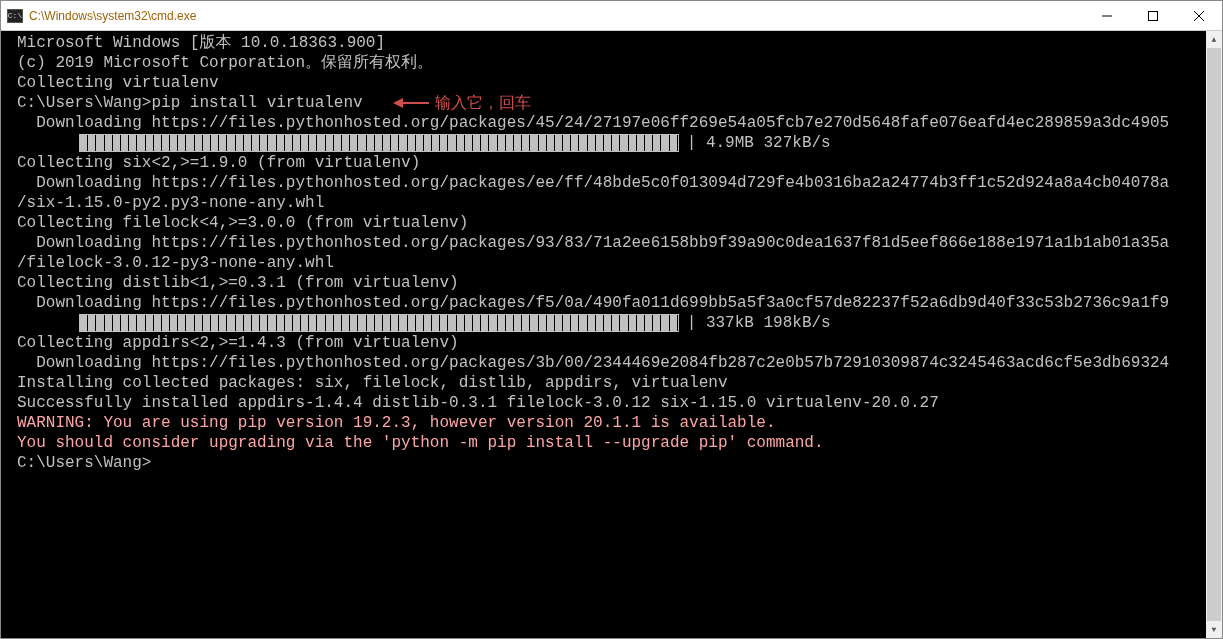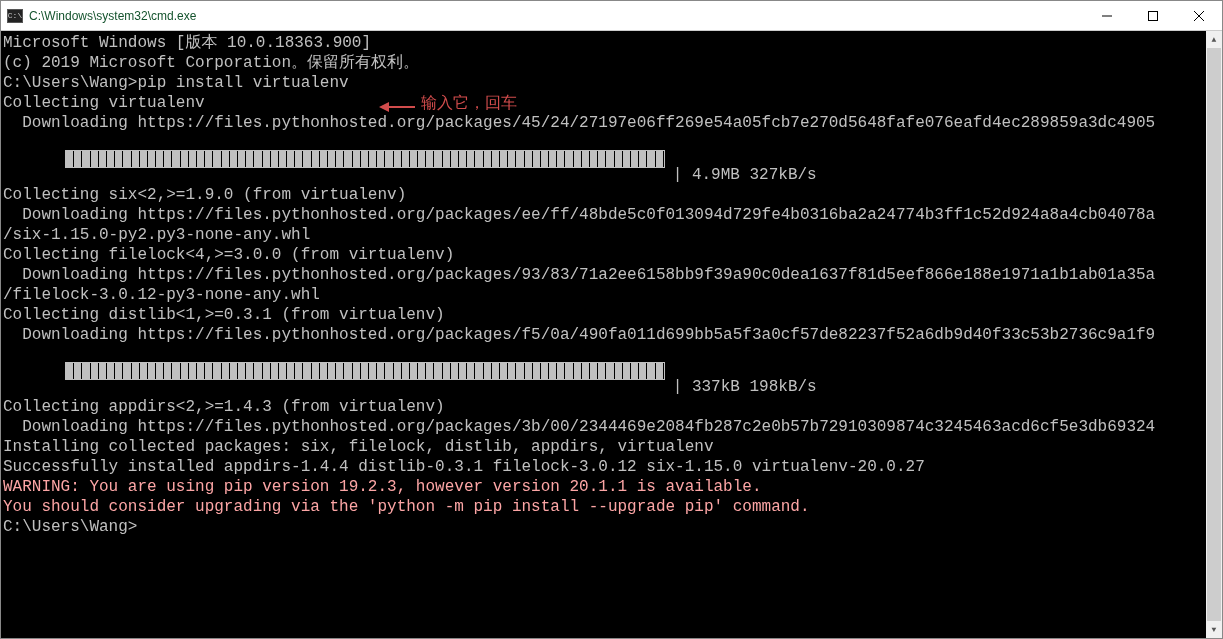--- a/index.html
+++ b/index.html
@@ -34,21 +34,21 @@
     background:#222;
     position: relative;
     display:inline-flex;
     align-items:center;
     justify-content:center;
     font-size:8px; color:#ccc;
   }
   .titlebar-title {
     font-family: "Segoe UI", Tahoma, sans-serif;
     font-size: 12px;
-    color: #14532d;
+    color: #a16207;
     flex: 1;
   }
   .win-controls {
     display: flex;
     height: 100%;
   }
   .win-btn {
     width: 46px;
     height: 100%;
     display: flex;
@@ -81,44 +81,44 @@
     height: 18px;
     border: 1px solid #c0c0c0;
     display: flex;
     background:#000;
   }
   .cell {
     width: 8.2px;
     height: 100%;
   }
   .cell.filled { background: #c0c0c0; border-right:1px solid #000;}
-  .bar-label { color:#c0c0c0; padding-left:8px; font-size:16px;margin-top:32px;}
+  .bar-label { color:#c0c0c0; padding-left:8px; font-size:16px;}
   .annot {
     position: absolute;
     display:flex;
-    align-items:flex-end;
+    align-items:center;
     gap:6px;
     font-family: "Microsoft YaHei","SimSun",sans-serif;
   }
   .arrow-svg { display:block; }
   .scrollbar {
     width: 16px;
     background:#f0f0f0;
     display:flex;
     flex-direction:column;
   }
   .sb-btn{
     height:17px;
     background:#f0f0f0;
     display:flex;align-items:center;justify-content:center;
     font-size:8px;color:#555;
   }
   .sb-track{flex:1;background:#f0f0f0;position:relative;}
   .sb-thumb{position:absolute;left:1px;right:1px;top:0;height:100%;background:#cdcdcd;}
-  .content-row{display:flex;flex:1;min-height:0;}
+  .content-row{display:flex;flex:1;min-height:0;padding-left:14px;}
 </style>
 </head>
 <body>
 
 <div class="window">
   <div class="titlebar">
     <span class="titlebar-icon">C:\</span>
     <span class="titlebar-title">C:\Windows\system32\cmd.exe</span>
     <div class="win-controls">
       <div class="win-btn">
@@ -139,22 +139,22 @@
       </div>
     </div>
   </div>
 
   <div class="content-row">
     <div class="term" id="term">
 
       <div class="line gray">Microsoft Windows [版本 10.0.18363.900]</div>
         <div class="line gray">(c) 2019 Microsoft Corporation。保留所有权利。</div>
         <div class="line gray"></div>
+        <div class="line gray">Collecting virtualenv</div>
         <div class="line gray">C:\Users\Wang&gt;pip install virtualenv</div>
-        <div class="line gray">Collecting virtualenv</div>
         <div class="line gray">  Downloading https://files.pythonhosted.org/packages/45/24/27197e06ff269e54a05fcb7e270d5648fafe076eafd4ec289859a3dc4905</div>
         <div class="line"><span class="barwrap"><span class="leadpad"></span><span class="barbox"><span class="cell filled"></span><span class="cell filled"></span><span class="cell filled"></span><span class="cell filled"></span><span class="cell filled"></span><span class="cell filled"></span><span class="cell filled"></span><span class="cell filled"></span><span class="cell filled"></span><span class="cell filled"></span><span class="cell filled"></span><span class="cell filled"></span><span class="cell filled"></span><span class="cell filled"></span><span class="cell filled"></span><span class="cell filled"></span><span class="cell filled"></span><span class="cell filled"></span><span class="cell filled"></span><span class="cell filled"></span><span class="cell filled"></span><span class="cell filled"></span><span class="cell filled"></span><span class="cell filled"></span><span class="cell filled"></span><span class="cell filled"></span><span class="cell filled"></span><span class="cell filled"></span><span class="cell filled"></span><span class="cell filled"></span><span class="cell filled"></span><span class="cell filled"></span><span class="cell filled"></span><span class="cell filled"></span><span class="cell filled"></span><span class="cell filled"></span><span class="cell filled"></span><span class="cell filled"></span><span class="cell filled"></span><span class="cell filled"></span><span class="cell filled"></span><span class="cell filled"></span><span class="cell filled"></span><span class="cell filled"></span><span class="cell filled"></span><span class="cell filled"></span><span class="cell filled"></span><span class="cell filled"></span><span class="cell filled"></span><span class="cell filled"></span><span class="cell filled"></span><span class="cell filled"></span><span class="cell filled"></span><span class="cell filled"></span><span class="cell filled"></span><span class="cell filled"></span><span class="cell filled"></span><span class="cell filled"></span><span class="cell filled"></span><span class="cell filled"></span><span class="cell filled"></span><span class="cell filled"></span><span class="cell filled"></span><span class="cell filled"></span><span class="cell filled"></span><span class="cell filled"></span><span class="cell filled"></span><span class="cell filled"></span><span class="cell filled"></span><span class="cell filled"></span><span class="cell filled"></span><span class="cell filled"></span><span class="cell filled"></span></span><span class="bar-label">| 4.9MB 327kB/s</span></span></div>
         <div class="line gray">Collecting six&lt;2,&gt;=1.9.0 (from virtualenv)</div>
         <div class="line gray">  Downloading https://files.pythonhosted.org/packages/ee/ff/48bde5c0f013094d729fe4b0316ba2a24774b3ff1c52d924a8a4cb04078a</div>
         <div class="line gray">/six-1.15.0-py2.py3-none-any.whl</div>
         <div class="line gray">Collecting filelock&lt;4,&gt;=3.0.0 (from virtualenv)</div>
         <div class="line gray">  Downloading https://files.pythonhosted.org/packages/93/83/71a2ee6158bb9f39a90c0dea1637f81d5eef866e188e1971a1b1ab01a35a</div>
         <div class="line gray">/filelock-3.0.12-py3-none-any.whl</div>
         <div class="line gray">Collecting distlib&lt;1,&gt;=0.3.1 (from virtualenv)</div>
         <div class="line gray">  Downloading https://files.pythonhosted.org/packages/f5/0a/490fa011d699bb5a5f3a0cf57de82237f52a6db9d40f33c53b2736c9a1f9</div>

